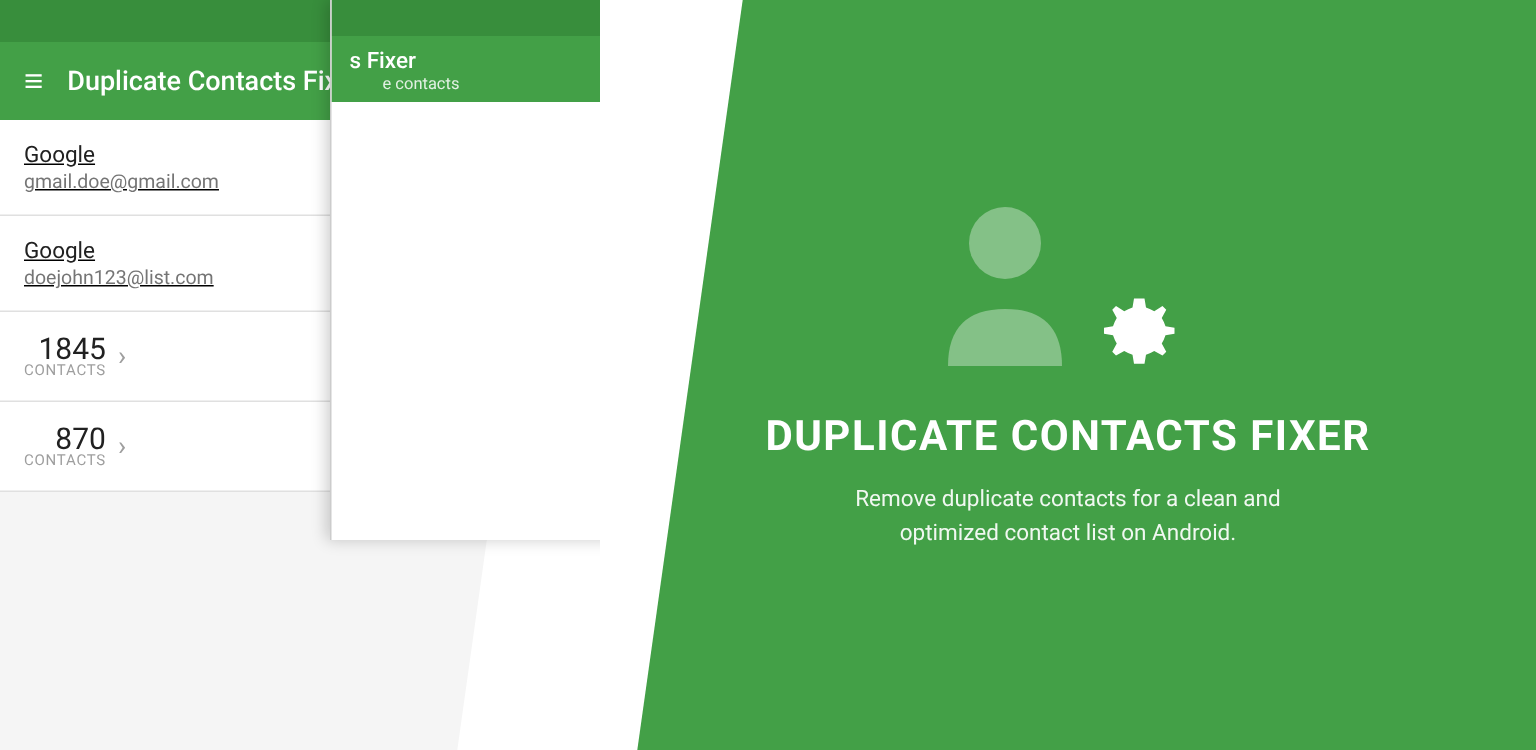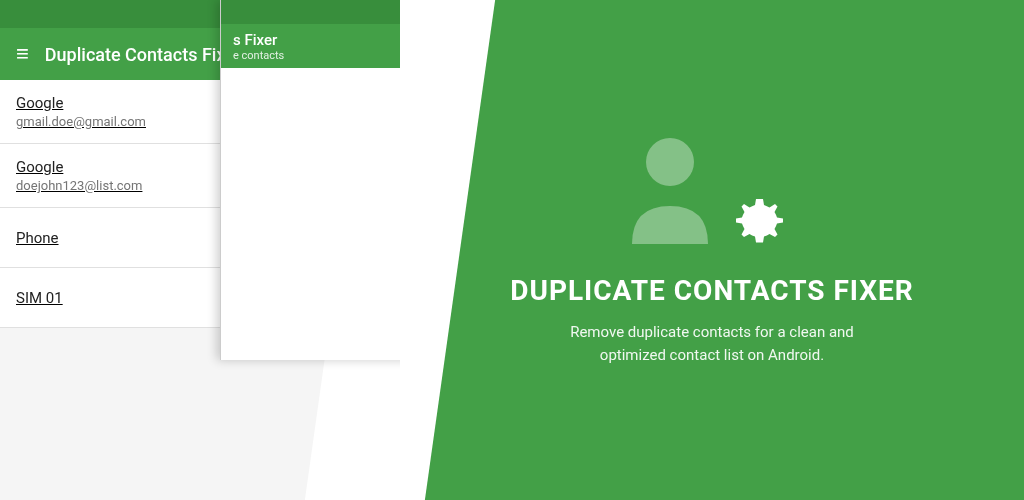--- a/index.html
+++ b/index.html
@@ -145,20 +145,21 @@
       gap: 12px;
     }
     .second-app-bar .title {
       color: white;
       font-size: 15px;
       font-weight: 500;
     }
     .second-app-bar .subtitle {
       color: rgba(255,255,255,0.85);
       font-size: 11px;
+      margin-left: 22px;
     }
     .second-body {
       padding: 16px;
       color: #555;
       font-size: 13px;
     }
 
     
     .right-section {
       flex: 1;
@@ -280,33 +281,27 @@
           <div class="contact-name">Google</div>
           <div class="contact-email">doejohn123@list.com</div>
         </div>
         <div class="contact-count-block">
           <div class="contact-count">280</div>
           <div class="contacts-label">CONTACTS</div>
         </div>
         <div class="chevron">›</div>
       </div>
       <div class="contact-item">
-        <div class="contact-info">
-          <div class="contact-name">Phone</div>
-        </div>
         <div class="contact-count-block">
           <div class="contact-count">1845</div>
           <div class="contacts-label">CONTACTS</div>
         </div>
         <div class="chevron">›</div>
       </div>
       <div class="contact-item">
-        <div class="contact-info">
-          <div class="contact-name">SIM 01</div>
-        </div>
         <div class="contact-count-block">
           <div class="contact-count">870</div>
           <div class="contacts-label">CONTACTS</div>
         </div>
         <div class="chevron">›</div>
       </div>
     </div>
 
   <div class="second-phone">
     <div class="second-status-bar">

